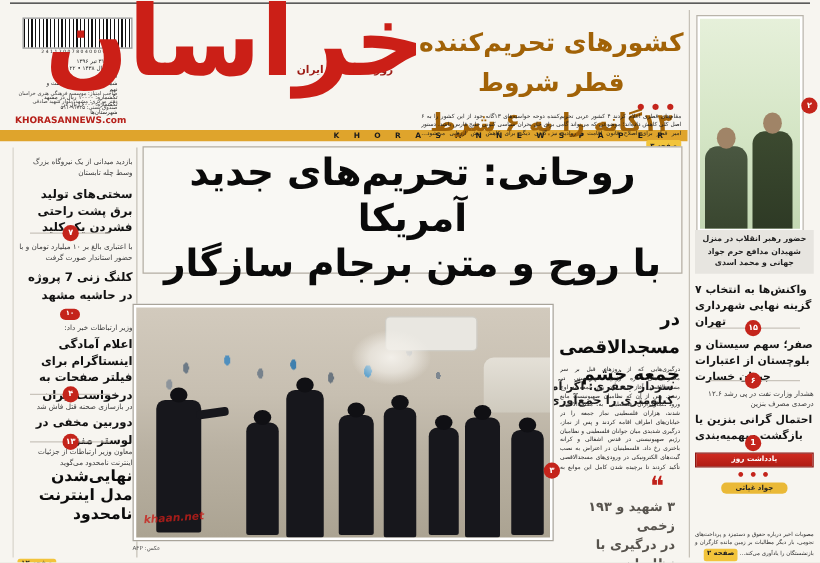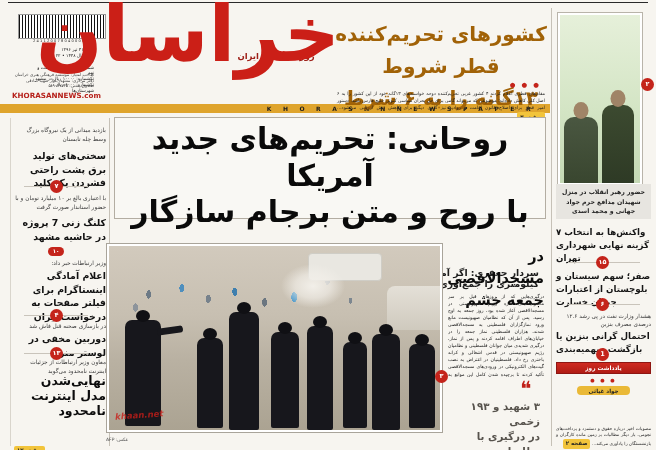--- a/index.html
+++ b/index.html
@@ -52,21 +52,21 @@
   .redbar{left:556px;top:362px;width:95px;height:12px;background:linear-gradient(180deg,#cf2a20,#b01c14);
     border:1px solid #8e1612;box-sizing:border-box;color:#fff;font-size:5.8px;font-weight:bold;
     display:flex;align-items:center;justify-content:center;}
   .ed-dots{left:556px;top:377px;width:95px;text-align:center;color:#c4241b;font-size:5px;letter-spacing:2px;direction:ltr;}
   .author-pill{left:577px;top:386px;width:53px;height:9px;background:#eab937;border-radius:4px;
     font-size:5.6px;font-weight:bold;color:#222;display:flex;align-items:center;justify-content:center;}
   .ed-title{left:556px;top:398px;width:95px;font-size:9px;font-weight:bold;line-height:1.45;text-align:center;color:#111;}
   .ed-body{left:556px;top:426px;width:95px;font-size:4.4px;line-height:1.45;text-align:justify;color:#2a2a2a;}
   
   .leadbox{left:114px;top:117px;width:432px;height:102px;border:1px solid #b3ada2;box-sizing:border-box;
-    display:flex;flex-direction:column;justify-content:space-between;background:#f9f8f4;}
+    display:flex;flex-direction:column;justify-content:space-between;background:#f9f8f4;gap:37px;}
   .lead-title{font-size:30px;font-weight:bold;line-height:1.22;text-align:center;color:#0a0a0a;padding-top:3px;}
   .lead-sub{display:flex;flex-direction:row;align-items:center;justify-content:space-between;padding:0 6px 4px 6px;}
   .lead-sub-text{font-size:9.3px;font-weight:bold;color:#1c1c1c;}
   .ptag{display:inline-block;background:#f2c43b;color:#222;font-size:5.5px;font-weight:bold;
     padding:1px 3px;border-radius:2px;white-space:nowrap;}
   
   .aqsa-title{left:448px;top:246px;width:96px;font-size:14.5px;font-weight:bold;line-height:1.5;text-align:right;color:#0d0d0d;}
   .aqsa-body{left:448px;top:293px;width:96px;height:84px;font-size:4.7px;line-height:1.5;text-align:justify;color:#222;overflow:hidden;}
   .quote-mark{left:520px;top:379px;font-size:21px;color:#c0211a;line-height:1;}
   .quote-text{left:448px;top:399px;width:92px;font-size:10.3px;font-weight:bold;line-height:1.45;text-align:right;color:#57534d;}

